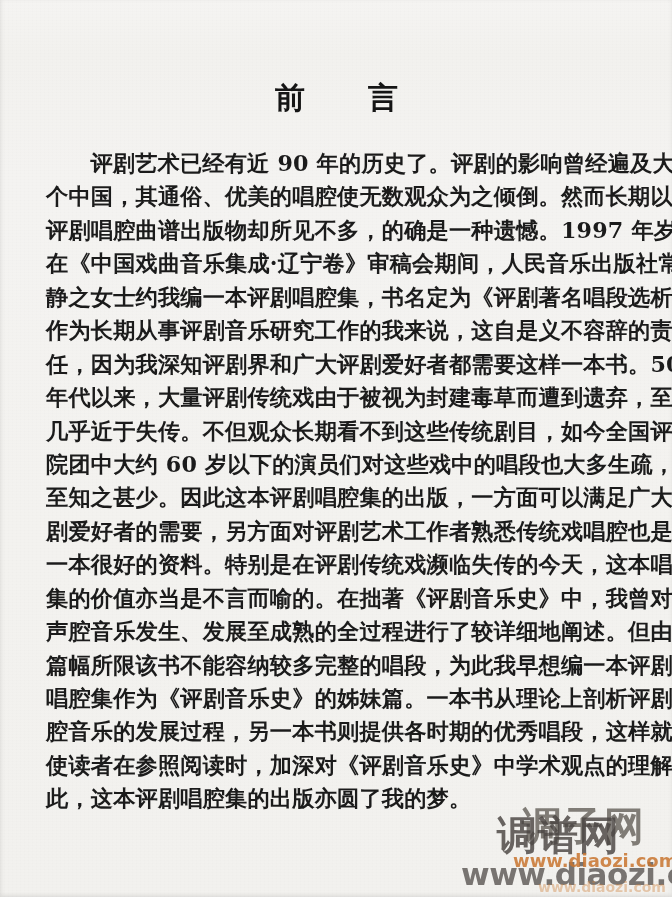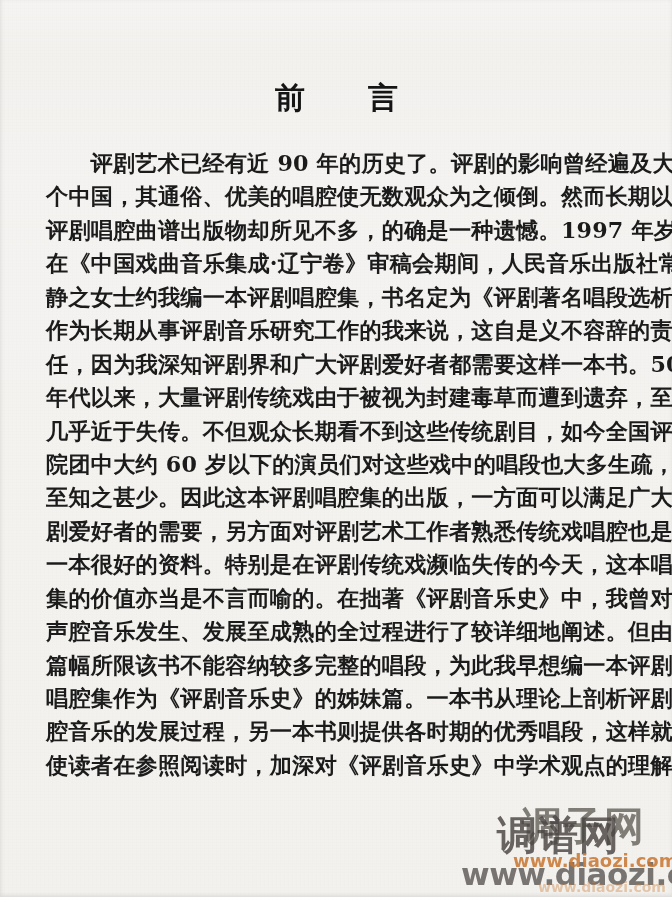--- a/index.html
+++ b/index.html
@@ -122,20 +122,21 @@
     <div class="text-line">院团中大约 60 岁以下的演员们对这些戏中的唱段也大多生疏，甚</div>
     <div class="text-line">至知之甚少。因此这本评剧唱腔集的出版，一方面可以满足广大评</div>
     <div class="text-line">剧爱好者的需要，另方面对评剧艺术工作者熟悉传统戏唱腔也是</div>
     <div class="text-line">一本很好的资料。特别是在评剧传统戏濒临失传的今天，这本唱腔</div>
     <div class="text-line">集的价值亦当是不言而喻的。在拙著《评剧音乐史》中，我曾对评剧</div>
     <div class="text-line">声腔音乐发生、发展至成熟的全过程进行了较详细地阐述。但由于</div>
     <div class="text-line">篇幅所限该书不能容纳较多完整的唱段，为此我早想编一本评剧</div>
     <div class="text-line">唱腔集作为《评剧音乐史》的姊妹篇。一本书从理论上剖析评剧声</div>
     <div class="text-line">腔音乐的发展过程，另一本书则提供各时期的优秀唱段，这样就会</div>
     <div class="text-line">使读者在参照阅读时，加深对《评剧音乐史》中学术观点的理解。因</div>
+    <div class="text-line para-end">此，这本评剧唱腔集的出版亦圆了我的梦。</div>
   </div>
 
   <div class="watermark">
     <span class="wm wm-cn-2">调子网</span>
     <span class="wm wm-cn-1">调谱网</span>
     <span class="wm wm-url-large">www.diaozi.com</span>
     <span class="wm wm-url-small">www.diaozi.com</span>
     <span class="wm wm-url-faint">www.diaozi.com</span>
   </div>
 

